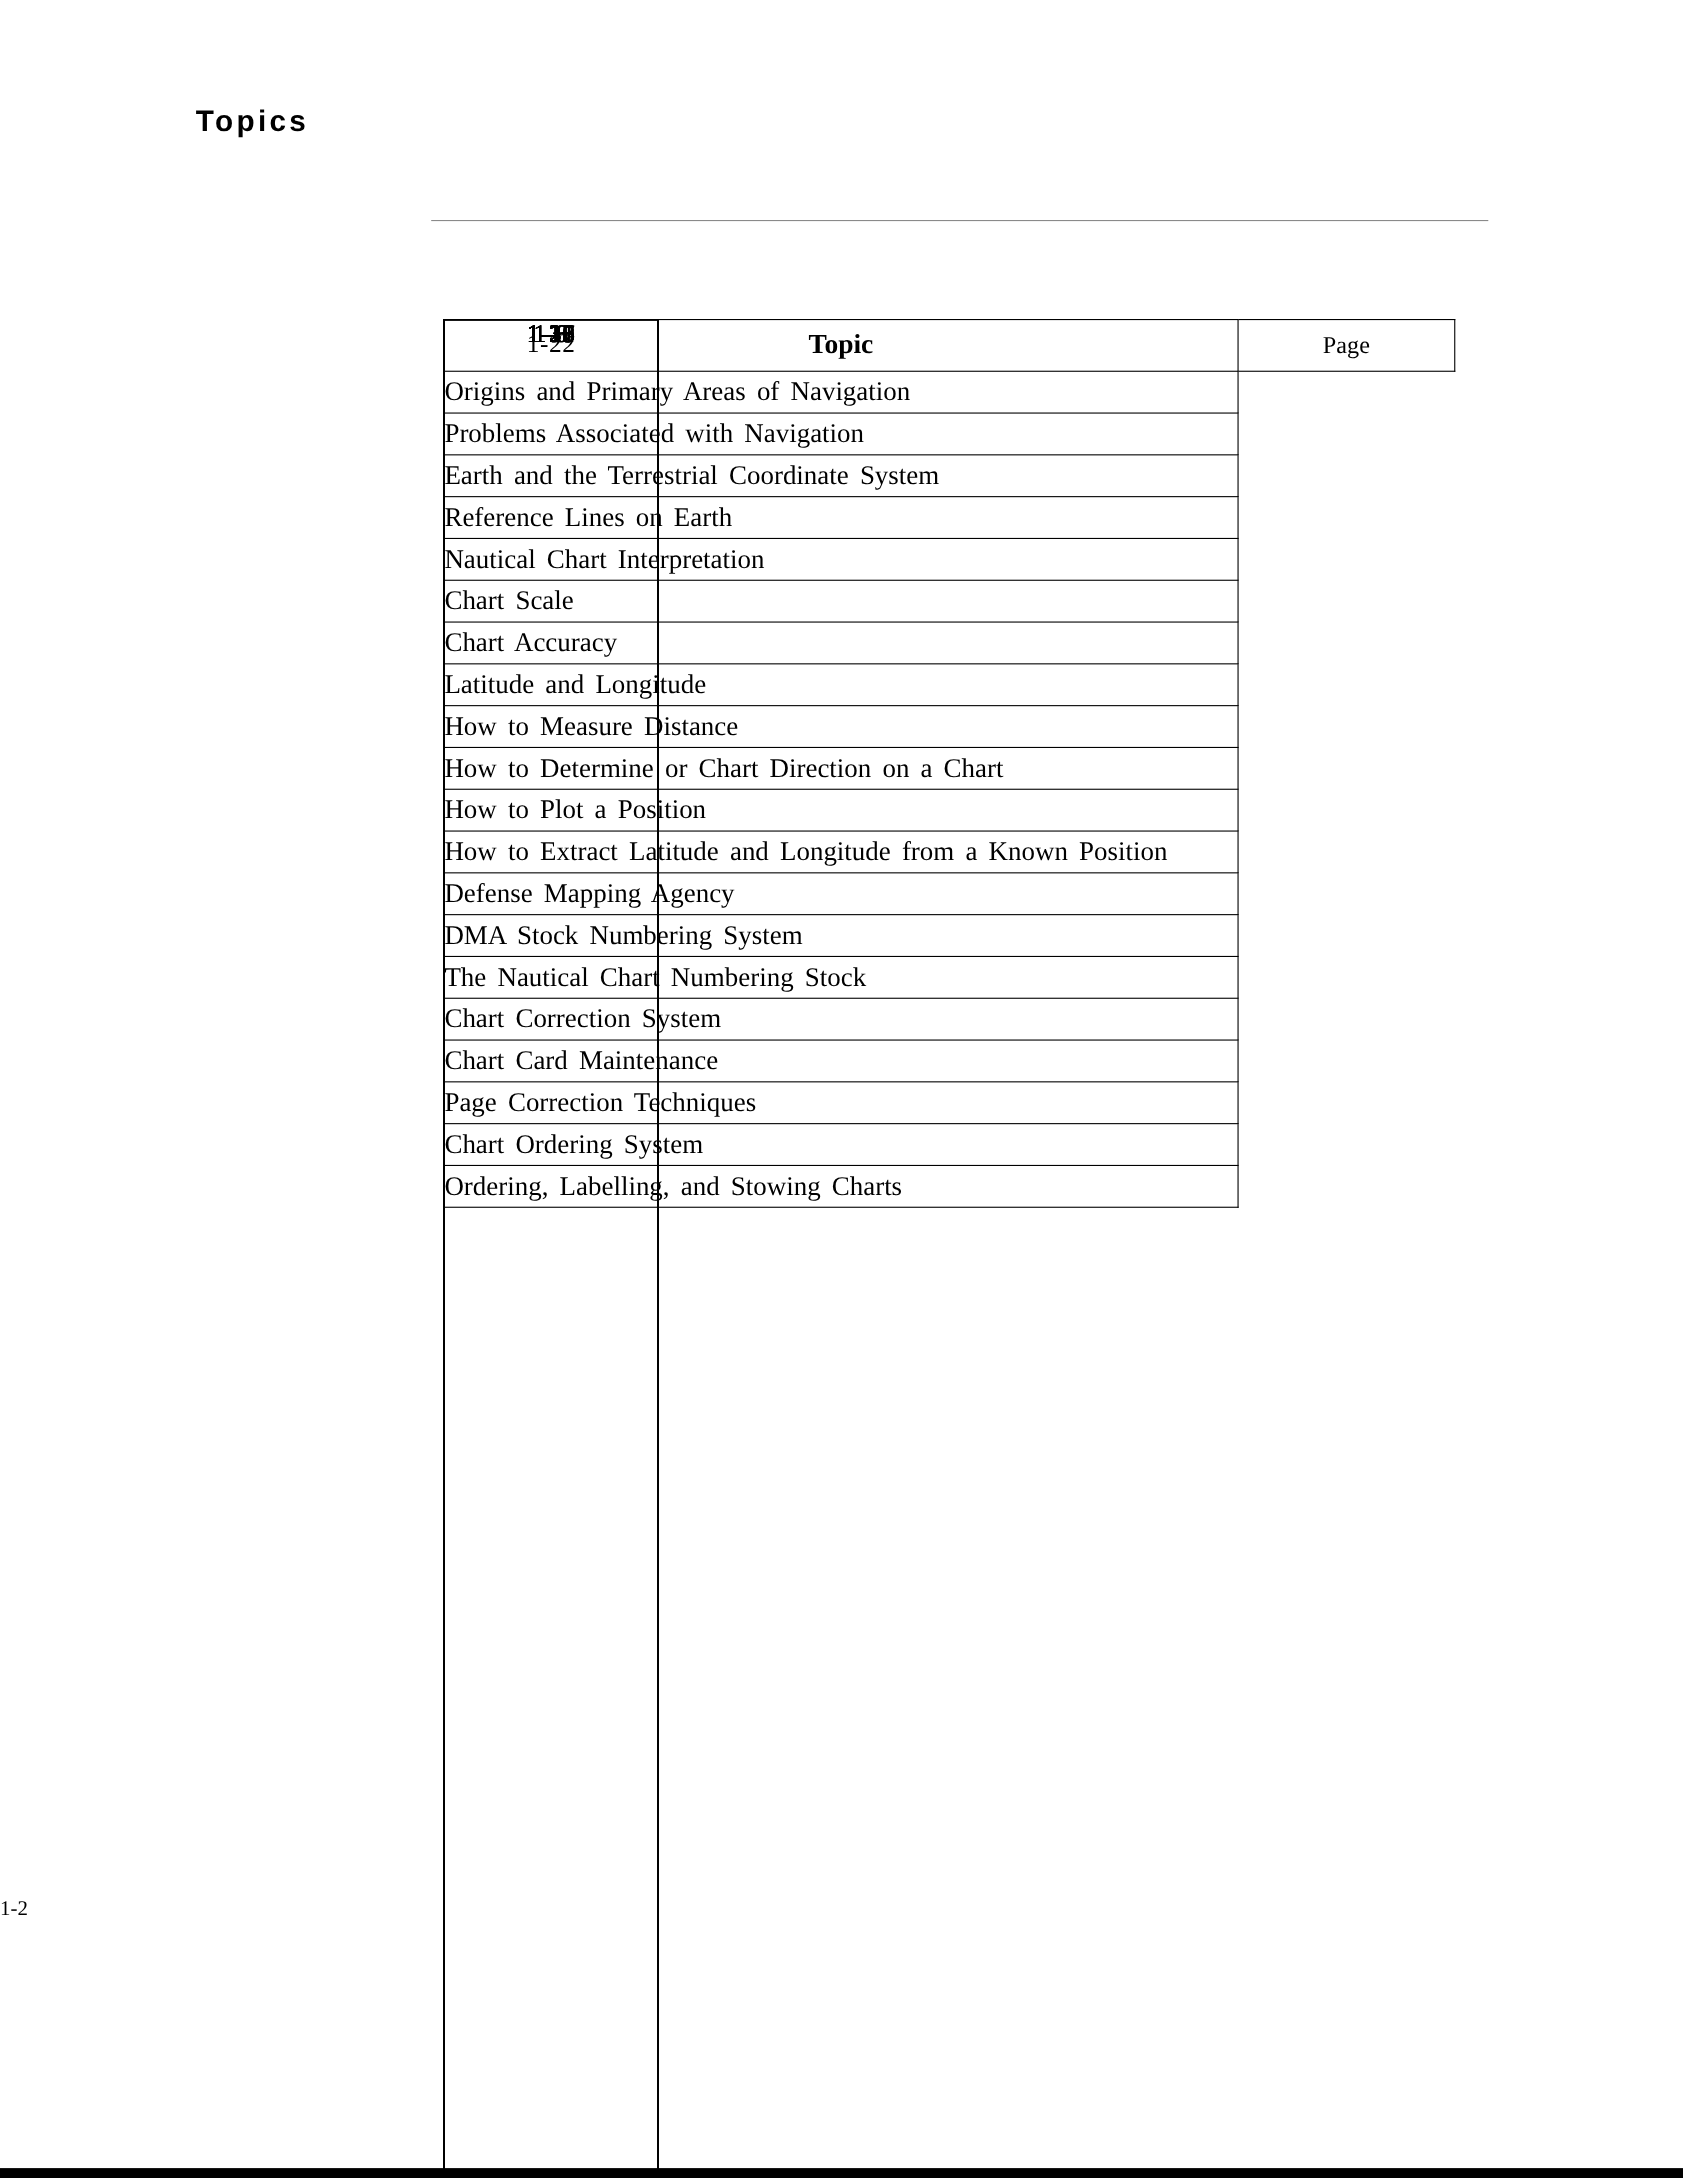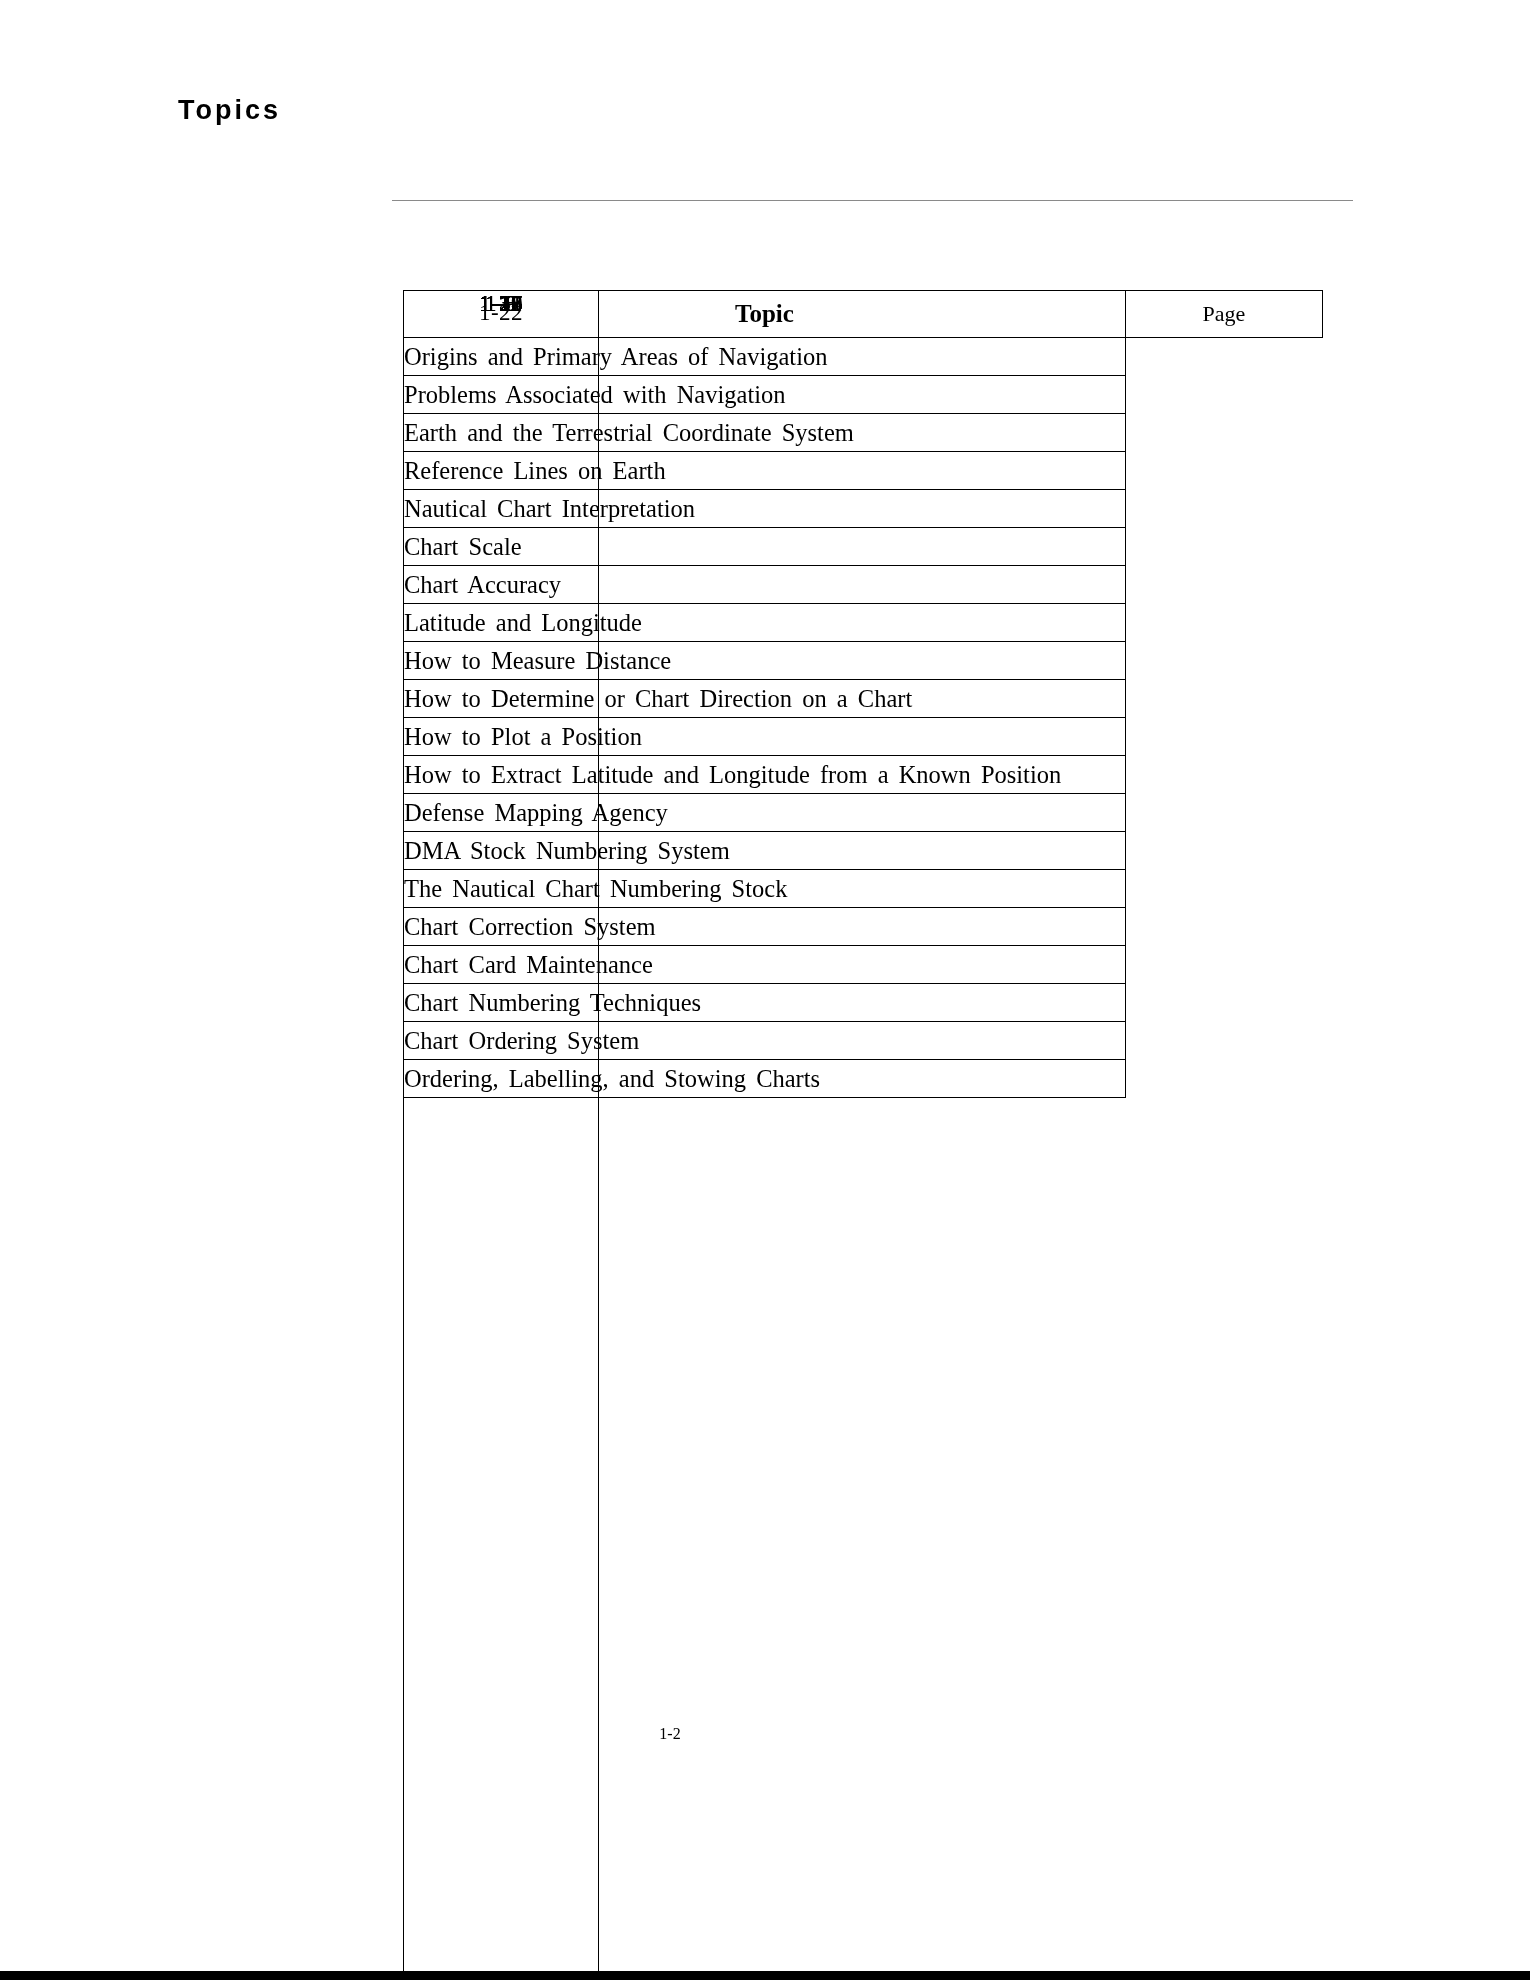--- a/index.html
+++ b/index.html
@@ -87,22 +87,21 @@
   }
   td.page.two-line {
     vertical-align: top;
     padding-top: 9px;
   }
   .folio {
     position: absolute;
     left: 0;
     top: 1725px;
     width: 1340px;
-    text-align: center;
-    font-size: 16px;
+    font-size: 19px;
   }
   .bottom-bar {
     position: absolute;
     left: 0;
     bottom: 0;
     width: 1530px;
     height: 9px;
     background: #000;
   }
 </style>
@@ -186,21 +185,21 @@
         </tr>
         <tr>
           <td class="topic">Chart Correction System</td>
           <td class="page">1-28</td>
         </tr>
         <tr>
           <td class="topic">Chart Card Maintenance</td>
           <td class="page">1-33</td>
         </tr>
         <tr>
-          <td class="topic">Chart Numbering Techniques</td>
+          <td class="topic">Page Correction Techniques</td>
           <td class="page">1-35</td>
         </tr>
         <tr>
           <td class="topic">Chart Ordering System</td>
           <td class="page">1-37</td>
         </tr>
         <tr>
           <td class="topic">Ordering, Labelling, and Stowing Charts</td>
           <td class="page">1-38</td>
         </tr>

